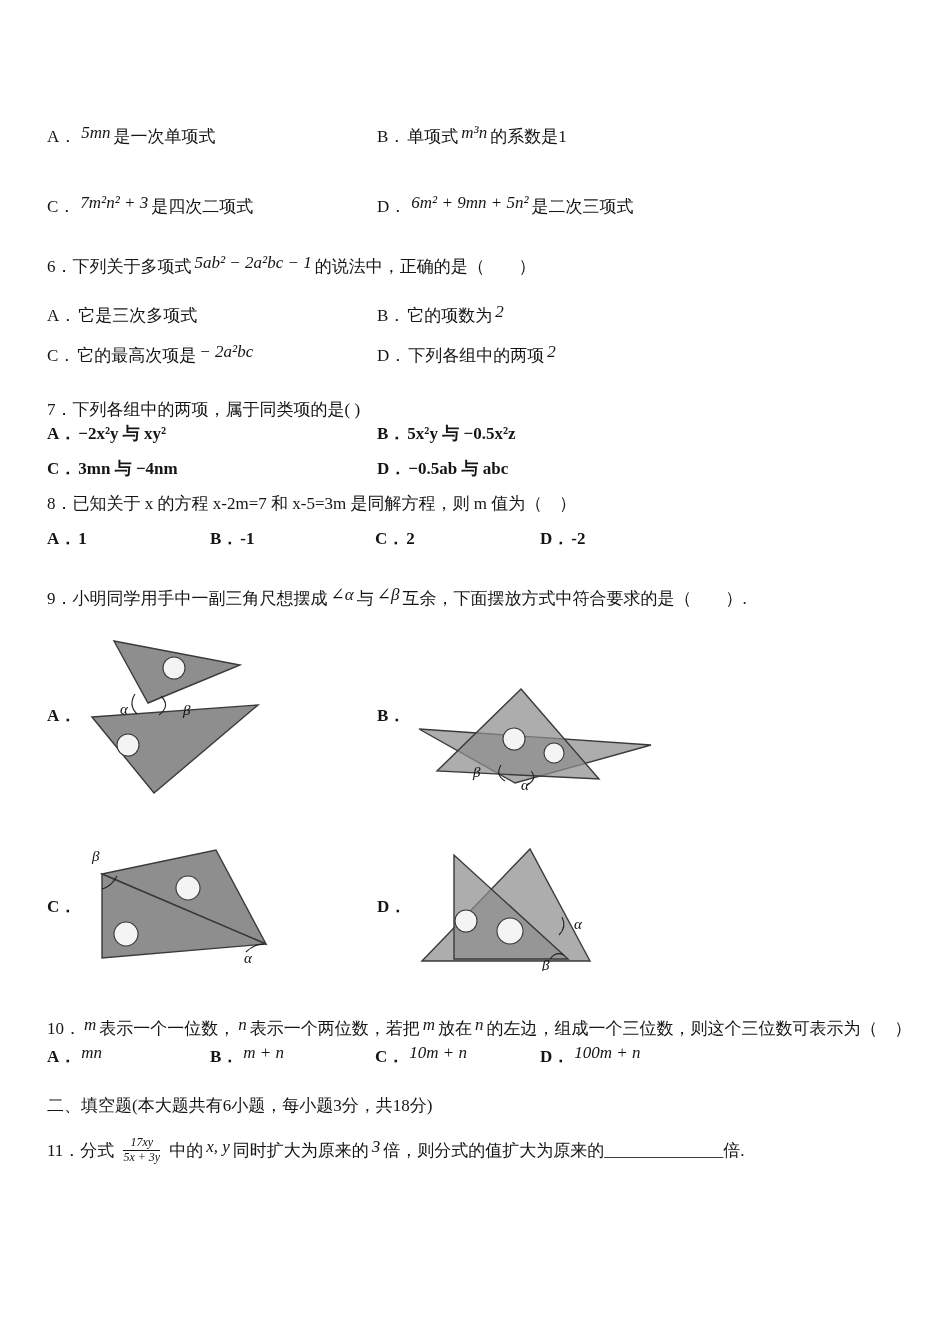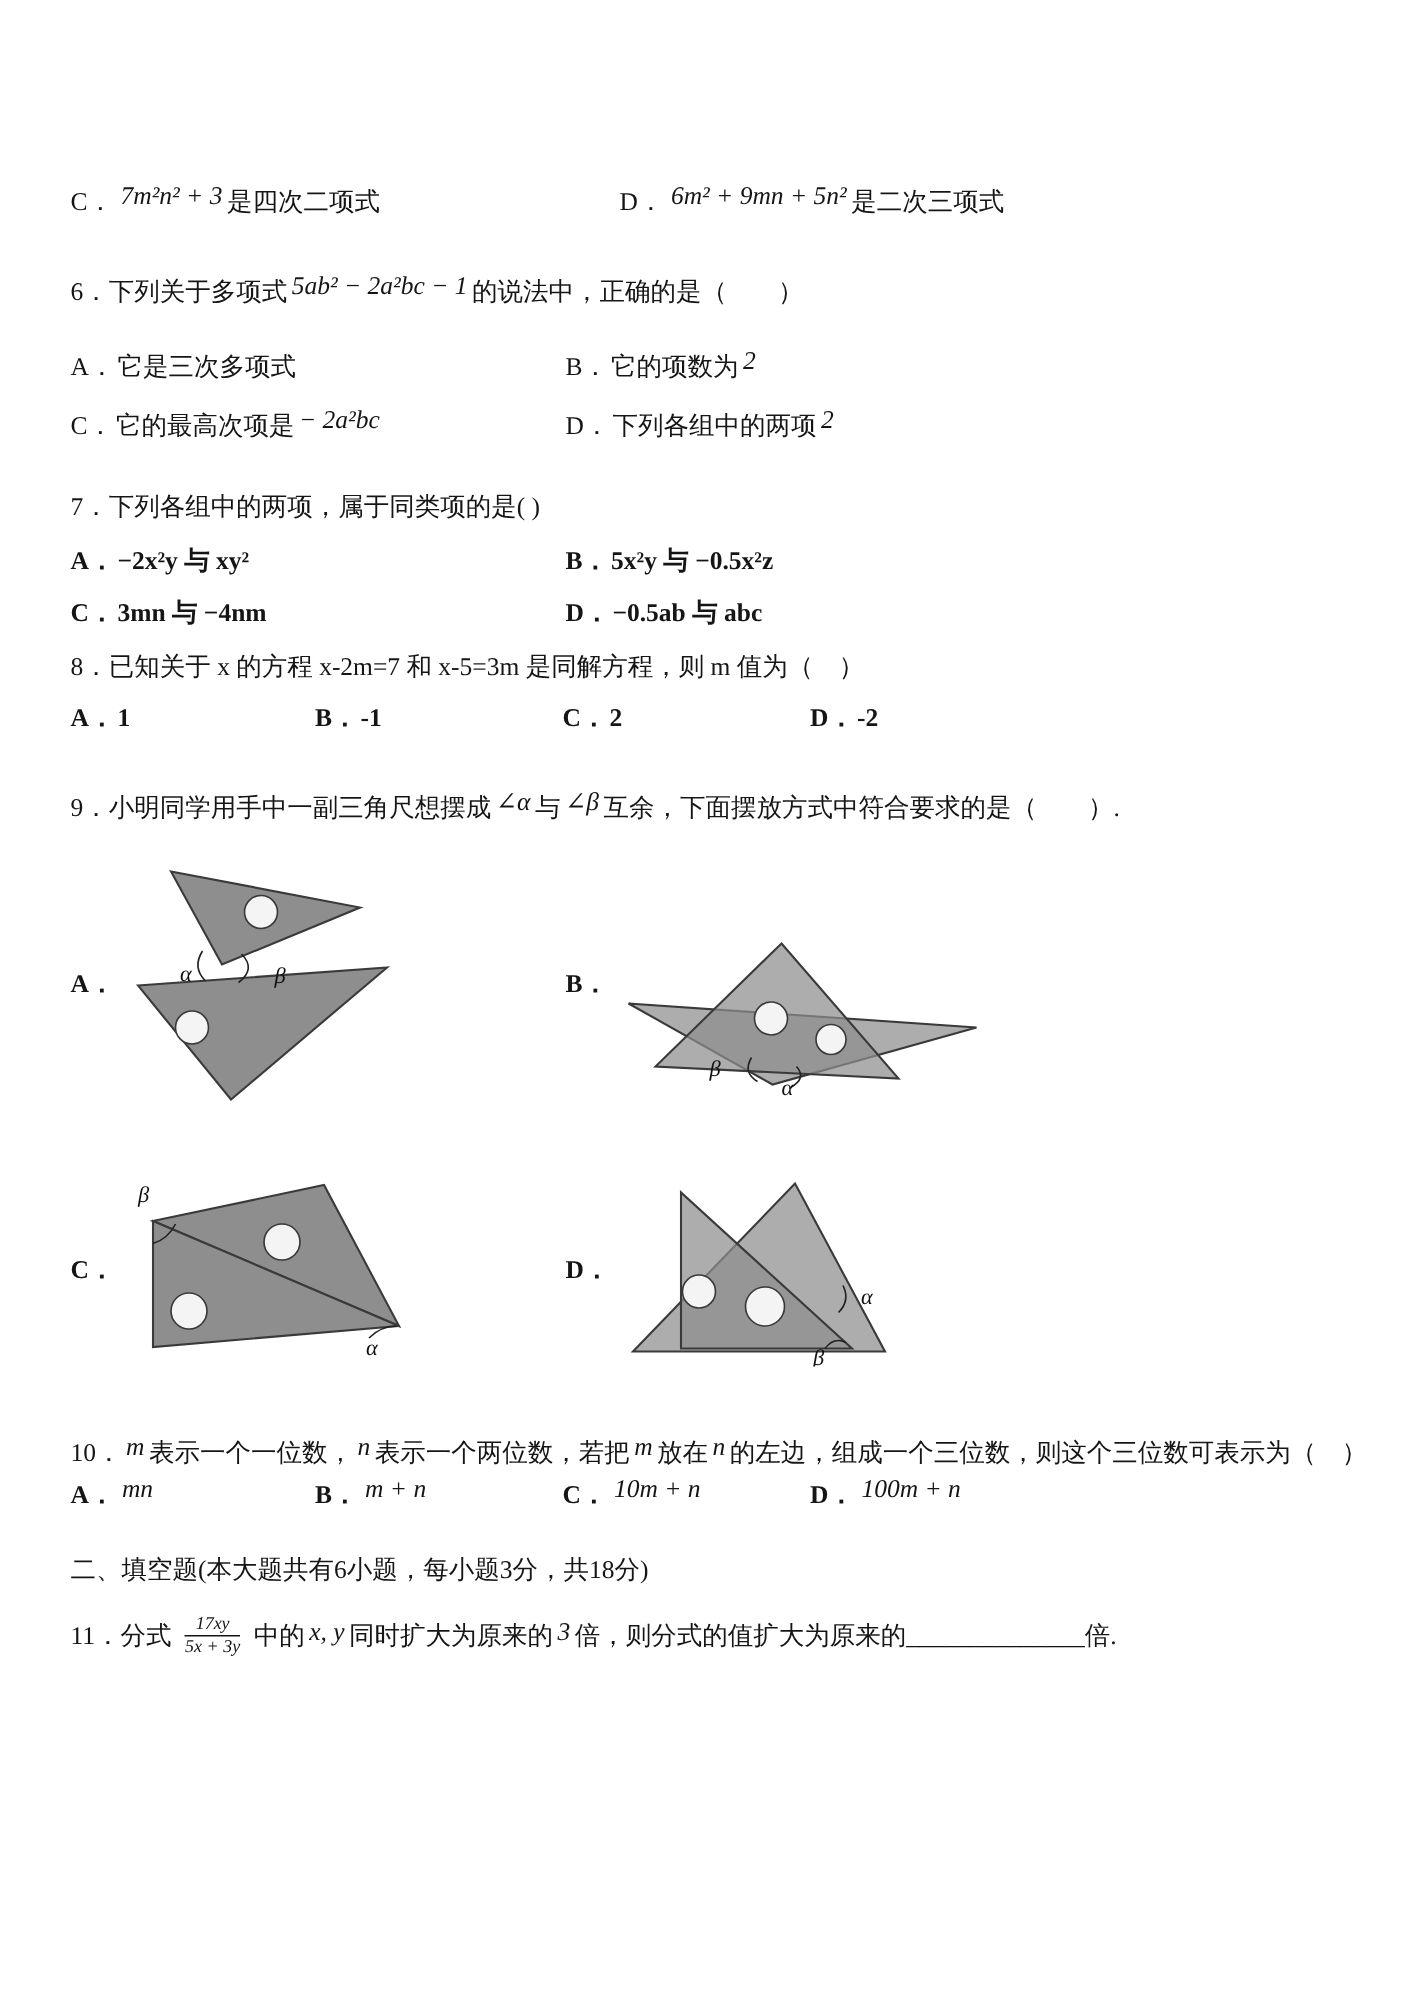--- a/index.html
+++ b/index.html
@@ -13,26 +13,26 @@
   .row2{display:grid;grid-template-columns:330px 1fr;}
   .row4{display:grid;grid-template-columns:163px 165px 165px 1fr;}
   .opt{white-space:nowrap;}
   .olabel{margin-right:2px;}
   .math{font-style:italic;}
   .math{margin:0 3px;}
   .raised{display:inline-block;transform:translateY(-4px);}
   .bold{font-weight:bold;}
 
   #q5 .r1{margin-top:22px;}
-  #q5 .r2{margin-top:20px;gap:36px;}
+  #q5 .r2{margin-top:46px;}
   #q6{margin-top:36px;}
   #q6 .r1{margin-top:26px;}
   #q6 .r2{margin-top:16px;}
   #q7{margin-top:30px;}
-  #q7 .r1{margin-top:12px;}
+  #q7 .r1{}
   #q7 .r2{margin-top:11px;}
   #q8{margin-top:12px;}
   #q8 .r1{margin-top:11px;}
   #q9{margin-top:36px;}
   #q10{margin-top:46px;}
   #q10 .r1{margin-top:4px;}
   #sec2{margin-top:26px;}
   #q11{margin-top:20px;}
 
   .figrid{display:grid;grid-template-columns:330px 1fr;row-gap:46px;margin-top:24px;}
@@ -49,20 +49,28 @@
   .frac{display:inline-block;vertical-align:middle;text-align:center;line-height:1.15;margin:0 6px;transform:translateY(-2px);font-size:12px;}
   .fnum{display:block;border-bottom:1.3px solid #151515;padding:0 3px;}
   .fden{display:block;}
 </style>
 </head>
 <body>
 
 <div class="page">
 
   <section id="q5">
+    <div class="row2 r1">
+      <div class="opt">
+        <span class="olabel">A．</span><span></span><span class="math raised">5mn</span><span>是一次单项式</span>
+      </div>
+      <div class="opt">
+        <span class="olabel">B．</span><span>单项式</span><span class="math raised">m³n</span><span>的系数是1</span>
+      </div>
+    </div>
     <div class="row2 r2">
       <div class="opt">
         <span class="olabel">C．</span><span></span><span class="math raised">7m²n² + 3</span><span>是四次二项式</span>
       </div>
       <div class="opt">
         <span class="olabel">D．</span><span></span><span class="math raised">6m² + 9mn + 5n²</span><span>是二次三项式</span>
       </div>
     </div>
   </section>
 

